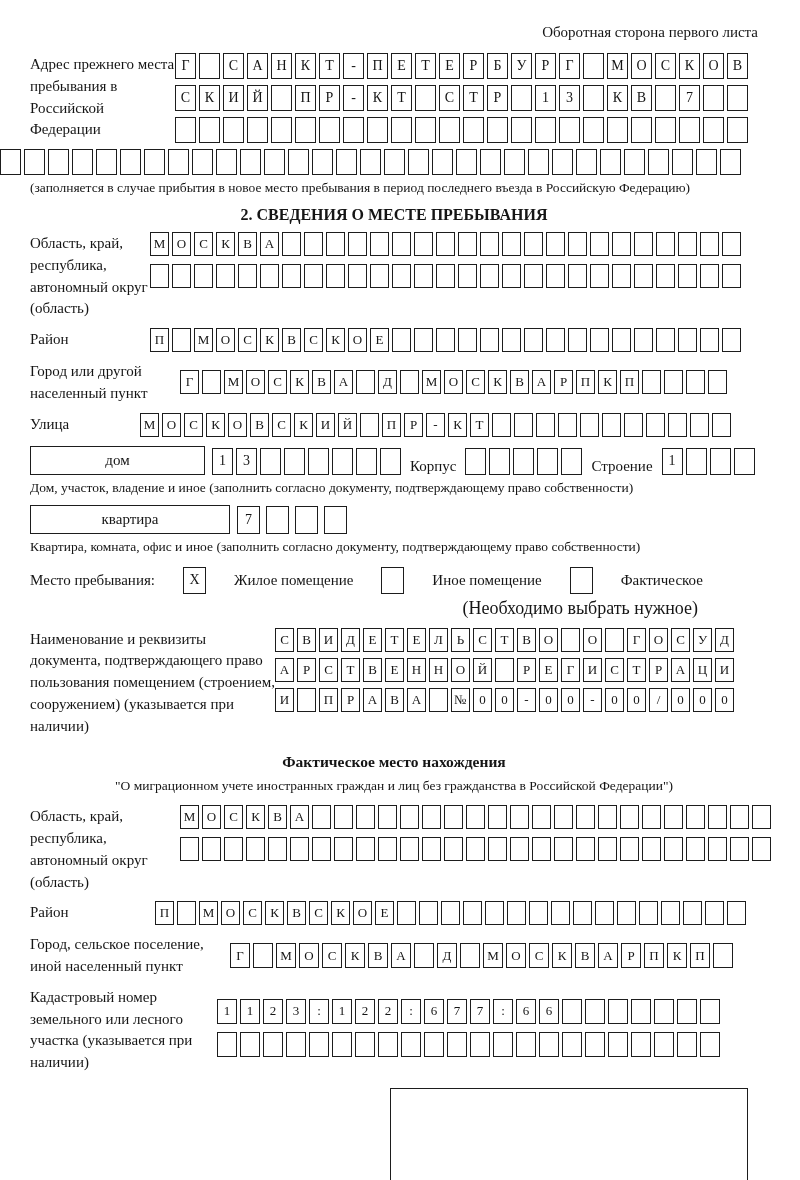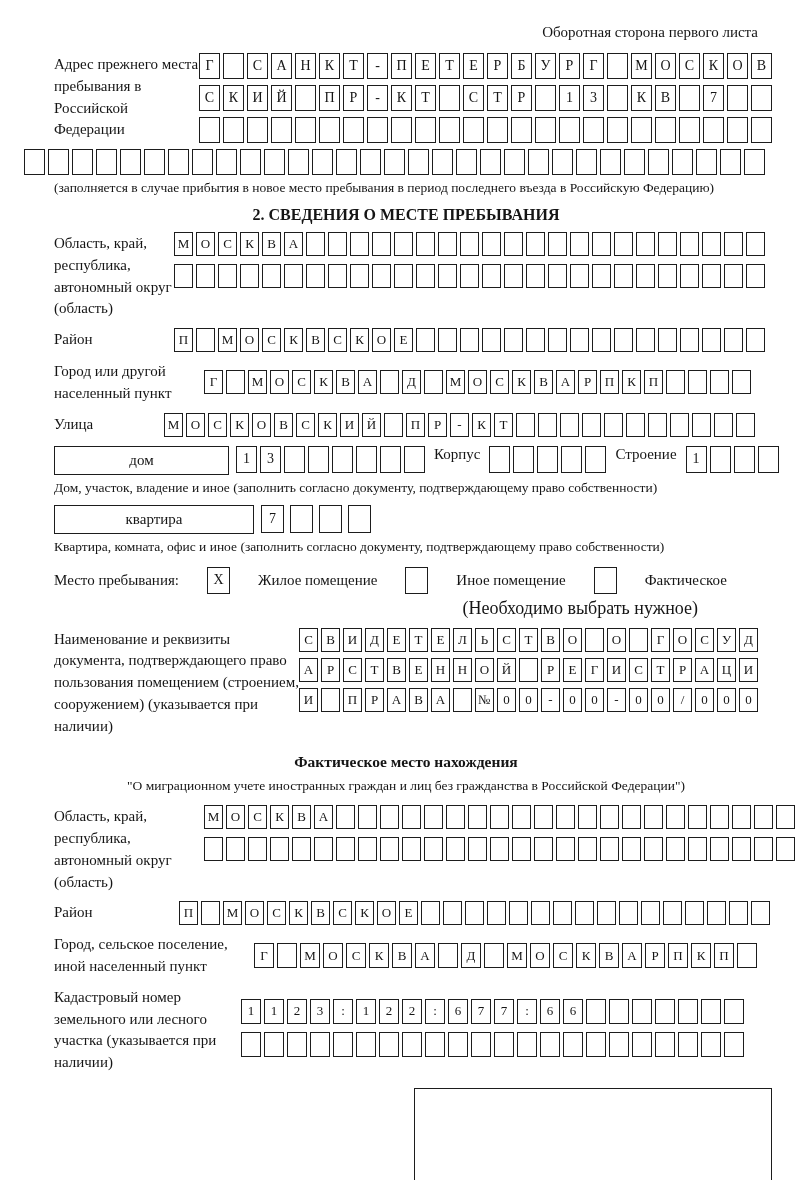--- a/index.html
+++ b/index.html
@@ -3,21 +3,21 @@
 <meta charset="utf-8">
 <style>
   * { margin:0; padding:0; box-sizing:border-box; }
   html,body { background:#ffffff; }
   body {
     width:800px; height:1180px;
     font-family:"Liberation Serif", serif;
     color:#151515;
     overflow:hidden;
   }
-  .page { position:relative; width:800px; height:1180px; padding:10px 42px 0 54px; }
+  .page { position:relative; width:800px; height:1180px; padding:10px 42px 0 30px; }
 
   .corner-note { text-align:right; font-size:15px; margin-top:14px; }
 
   .row { display:flex; align-items:flex-start; }
   .label { font-size:15px; line-height:1.45; flex:none; padding-top:1px; }
   .w110 { width:110px; } .w120 { width:120px; } .w125 { width:125px; }
   .w145 { width:145px; } .w150 { width:150px; } .w175 { width:175px; }
   .w187 { width:187px; } .w200 { width:200px; } .w245 { width:245px; }
 
   .stack { display:flex; flex-direction:column; }
@@ -38,21 +38,21 @@
 
   .row4 { margin-left:-30px; margin-top:6px; }
 
   .caption { font-size:13.5px; margin-top:5px; }
   .center { text-align:left; }
 
   .sec-title { text-align:center; font-weight:bold; font-size:16px; margin:10px 0 8px; }
   .sub-title { text-align:center; font-weight:bold; font-size:15.5px; margin:16px 0 6px; }
   .note-line { text-align:center; font-size:13.5px; line-height:1.35; }
 
-  .house-row { display:flex; align-items:flex-start; gap:7px; margin-top:9px; }
+  .house-row { display:flex; align-items:flex-end; gap:7px; margin-top:9px; }
   .wbox {
     border:1.6px solid #1d1d1d; height:29px;
     display:flex; align-items:center; justify-content:center;
     font-size:15px; flex:none;
   }
   .inline-label { font-size:15px; flex:none; padding:0 2px; }
 
   .stay-row { display:flex; align-items:center; gap:28px; margin-top:12px; font-size:15px; }
   .chk {
     flex:none; width:23px; height:27px; border:1.6px solid #1d1d1d;

